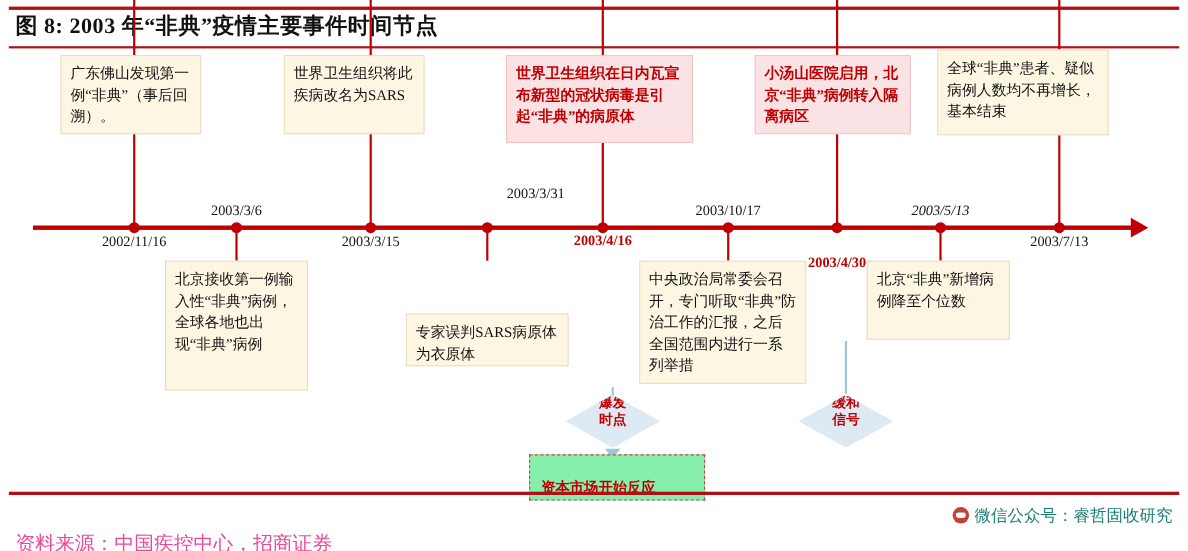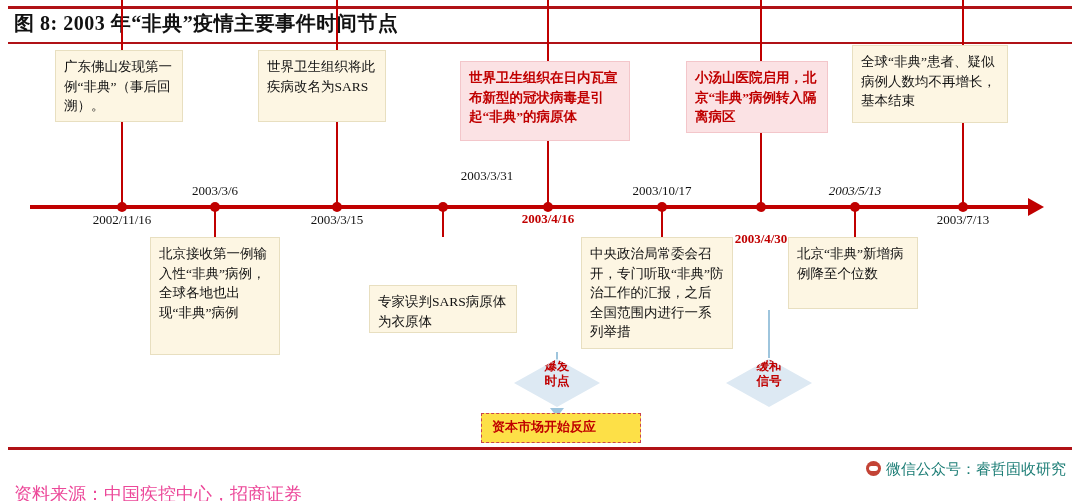--- a/index.html
+++ b/index.html
@@ -67,41 +67,41 @@
   
   .box{
     position:absolute;box-sizing:border-box;
     font-size:13.5px;line-height:1.45;
     padding:6px 8px;
     border:1px solid #e8dfc0;
     background:#fdf6e3;
     color:#111;
   }
   .box.pink{background:#fbe2e4;border-color:#f3c6ca;color:#c00000;}
-  .box.pink.b{font-weight:bold;margin-top:11px;}
+  .box.pink.b{font-weight:bold;}
 
   
   .dshaft{position:absolute;width:2px;background:#9ec5dd;}
   .dia{
     position:absolute;width:86px;height:48px;background:#dde9f3;
     clip-path:polygon(50% 0,100% 50%,50% 100%,0 50%);
     color:#c00000;font-size:12.5px;font-weight:bold;
     display:flex;justify-content:center;text-align:center;
     line-height:1.2;
   }
   .dia span{display:block;}
   .darrow{
     position:absolute;width:0;height:0;
     border-top:9px solid #9ec5dd;border-left:7px solid transparent;border-right:7px solid transparent;
   }
   .capsule{
     position:absolute;box-sizing:border-box;
-    border:1px dashed #c9444c;background:#fde047;
+    border:1px dashed #c9444c;background:#86efac;
     color:#c00000;font-size:13px;font-weight:bold;
-    padding:4px 10px;white-space:nowrap;
+    padding:20px 10px;white-space:nowrap;
   }
 </style>
 </head>
 <body>
 
 <div id="stage">
 
   <div class="hdr-rule-top"></div>
   <div class="title">图 8: 2003 年“非典”疫情主要事件时间节点</div>
   <div class="hdr-rule-bot"></div>

